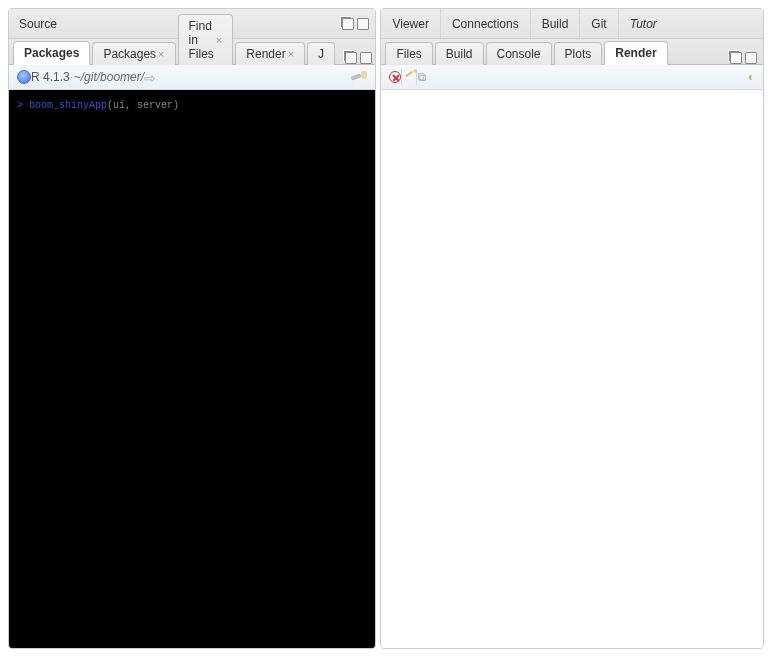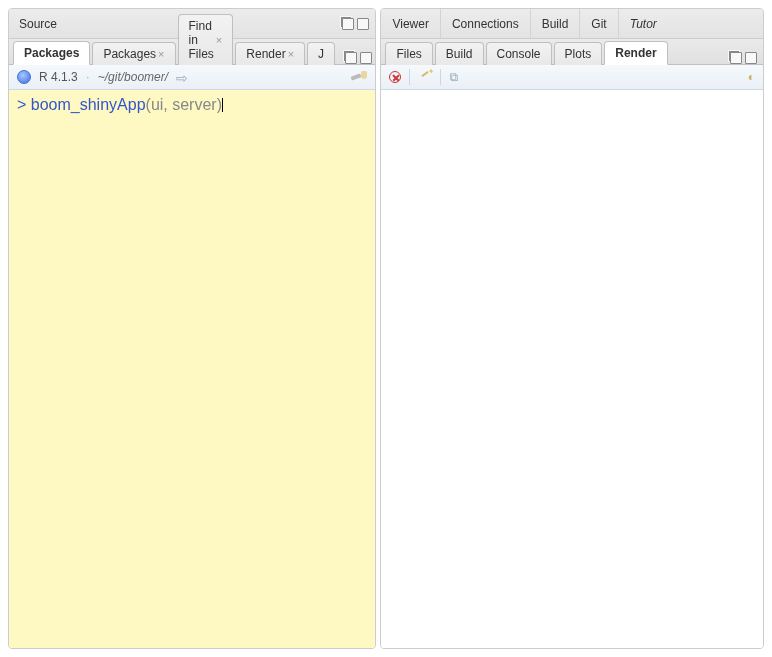--- a/index.html
+++ b/index.html
@@ -19,42 +19,42 @@
   .tab { display:flex; align-items:center; gap:2px; padding:4px 10px; border:1px solid #bfbfbf; border-bottom:none; background: linear-gradient(#f2f2f2,#e8e8e8); border-radius:4px 4px 0 0; margin-right:2px; cursor:pointer; color:#333; position:relative; top:1px; font-size:12px; }
   .tab.active { background:#fff; font-weight:600; border-bottom:1px solid #fff; }
   .tab .close { color:#999; font-size:11px; line-height:1; }
   .tabstrip .grow { flex:1; }
   .tabicons { display:flex; align-items:center; gap:4px; padding:0 6px; }
   .winctl { display:flex; align-items:center; gap:3px; }
   .sqicon { width:12px; height:12px; border:1px solid #888; background:#f8f8f8; border-radius:1px; }
   .sqicon.dbl { box-shadow: -2px -2px 0 -1px #888, -2px -2px 0 0 #f8f8f8; margin-left:2px; }
 
   
-  .toolbar { display:flex; align-items:center; height:25px; background: linear-gradient(#f5f9fc,#eaf0f6); border-bottom:1px solid #cfd9e3; padding:0 8px; gap:8px; font-size:12px; color:#555; }
+  .toolbar { display:flex; align-items:center; height:25px; background: linear-gradient(#f5f9fc,#eaf0f6); border-bottom:1px solid #cfd9e3; padding:0 8px; font-size:12px; color:#555; }
   .toolbar .r-logo { width:14px; height:14px; border-radius:50%; background: radial-gradient(circle at 40% 35%, #a8c8ff, #3b6fe0); border:1px solid #3b6fe0; display:inline-block; flex:none; }
   .toolbar .sep { color:#aaa; }
   .toolbar .path { color:#666;font-style:italic; }
   .toolbar .grow { flex:1; }
   .brush { display:inline-block; width:16px; height:12px; position:relative; }
   .brush::before { content:""; position:absolute; left:0; top:4px; width:10px; height:4px; background:#bbb; border-radius:1px; transform:rotate(-20deg);}
   .brush::after { content:""; position:absolute; right:0; top:0; width:6px; height:8px; background:#e8d8a0; border-radius:2px 2px 4px 4px; }
   .arrowshare { display:inline-block; color:#9ab; font-size:14px; position:relative; top:1px;}
 
   .stop-ico { display:inline-block; width:12px; height:12px; border:1.5px solid #c33; border-radius:50%; position:relative; }
   .stop-ico::before, .stop-ico::after { content:""; position:absolute; left:2px; top:5px; width:8px; height:1.5px; background:#c33; }
   .stop-ico::before { transform:rotate(45deg); }
   .stop-ico::after { transform:rotate(-45deg); }
   .wand { display:inline-block; width:14px; height:12px; position:relative; }
   .wand::before { content:""; position:absolute; left:3px; top:2px; width:8px; height:2px; background:#d9b36a; transform:rotate(-35deg); border-radius:1px;}
   .wand::after { content:"✦"; position:absolute; right:-2px; top:-4px; font-size:8px; color:#e9c76a; }
   .expand-ico { display:inline-block; color:#9ab; font-size:12px; }
   .vline { width:1px; height:16px; background:#ccd7e0; }
 
   
-  .body { flex:1; background:#fef9c3; padding:6px 8px; font-family: Liberation Sans, sans-serif; font-size:16px; color:#333; overflow:hidden; white-space:pre; }
+  .body { flex:1; background:#000000; padding:6px 8px; font-family: Liberation Mono, monospace; font-size:10px; color:#333; overflow:hidden; white-space:pre; }
   .prompt { color:#3355cc; }
   .call { color:#3355cc; }
   .args { color:#888; }
   .cursor { display:inline-block; width:1px; height:14px; background:#000; vertical-align:-2px; animation: blink 1s step-start infinite; }
   @keyframes blink { 50% { opacity:0; } }
 
   .viewer-body { flex:1; background:#fff; }
 
   .right-top { display:flex; align-items:stretch; background: linear-gradient(#ececec,#e3e3e3); border-bottom:1px solid #ccc; height:30px; overflow:hidden; }
   .right-top .rtab { display:flex; align-items:center; padding:0 11px; border-right:1px solid #d3d3d3; cursor:pointer; white-space:nowrap; }

